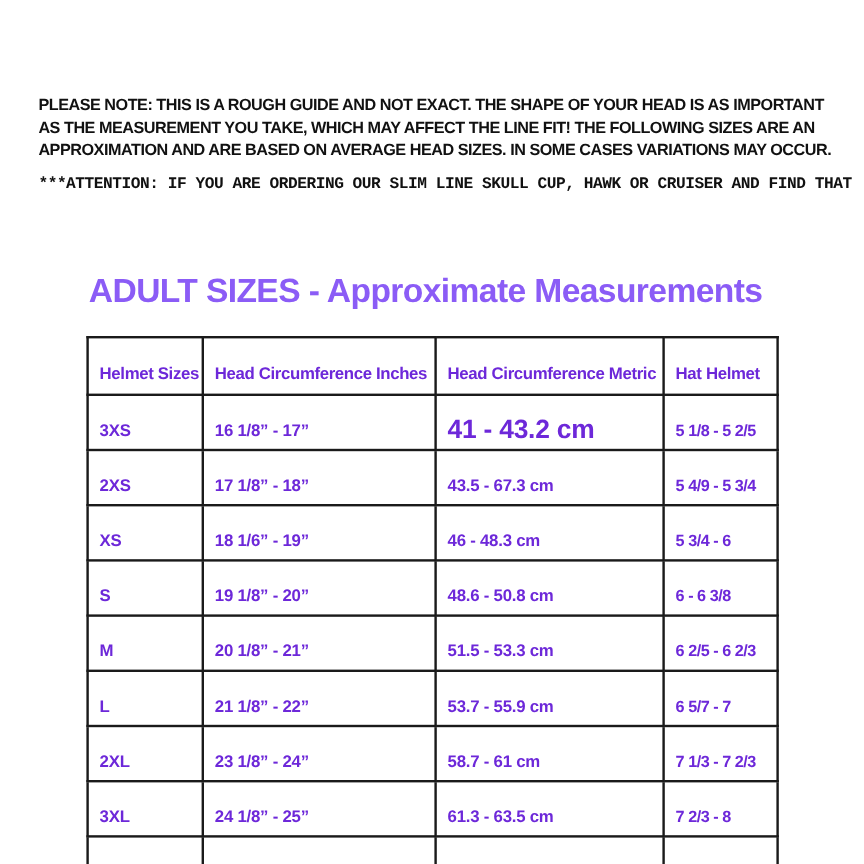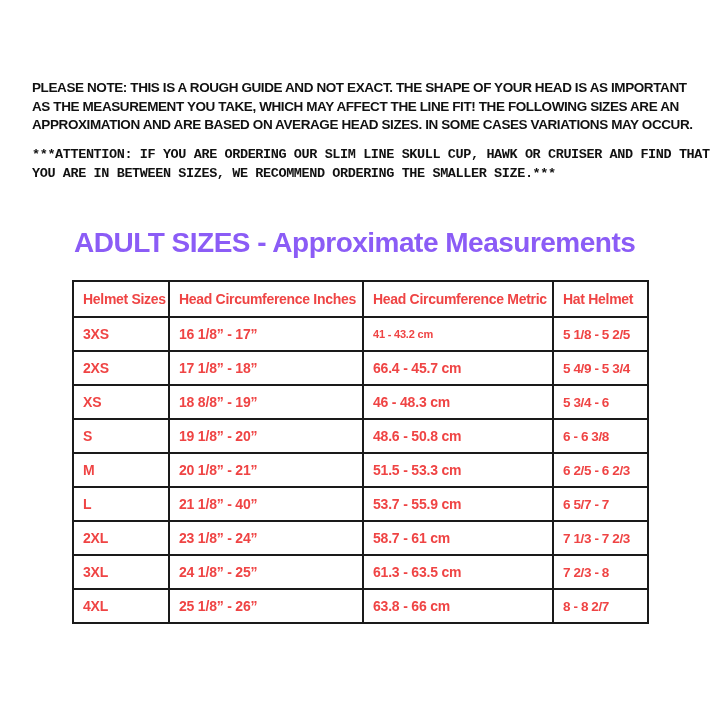--- a/index.html
+++ b/index.html
@@ -50,63 +50,62 @@
     position: absolute;
     left: 72px;
     top: 280px;
     width: 575px;
     border-collapse: collapse;
     table-layout: fixed;
   }
   table.size-table th,
   table.size-table td {
     border: 2px solid #1a1a1a;
-    padding: 0 2px 0 9px;
+    padding: 12px 2px 0 9px;
     text-align: left;
     vertical-align: middle;
     font-weight: 700;
     font-size: 14px;
     letter-spacing: -0.2px;
-    color: #ef4444;
+    color: #6d28d9;
     overflow: hidden;
     white-space: nowrap;
   }
   table.size-table th {
     height: 34px;
     font-size: 14px;
     letter-spacing: -0.3px;
   }
   table.size-table td {
     height: 32px;
   }
   table.size-table td.hat-cell {
     font-size: 13.5px;
     letter-spacing: -0.4px;
     border-radius: 15px;
   }
   table.size-table td.metric-emphasis {
-    font-size: 11px;
+    font-size: 22px;
     letter-spacing: -0.2px;
     margin-top: 12px;
   }
 </style>
 </head>
 <body>
 
 <div class="page">
 
   <div class="note-block">
     <div class="para-line">PLEASE NOTE: THIS IS A ROUGH GUIDE AND NOT EXACT. THE SHAPE OF YOUR HEAD IS AS IMPORTANT</div>
     <div class="para-line">AS THE MEASUREMENT YOU TAKE, WHICH MAY AFFECT THE LINE FIT! THE FOLLOWING SIZES ARE AN</div>
     <div class="para-line">APPROXIMATION AND ARE BASED ON AVERAGE HEAD SIZES. IN SOME CASES VARIATIONS MAY OCCUR.</div>
   </div>
 
   <div class="attention-block">
     <div class="para-line">***ATTENTION: IF YOU ARE ORDERING OUR SLIM LINE SKULL CUP, HAWK OR CRUISER AND FIND THAT</div>
-    <div class="para-line">YOU ARE IN BETWEEN SIZES, WE RECOMMEND ORDERING THE SMALLER SIZE.***</div>
   </div>
 
   <h1 class="doc-title">ADULT SIZES - Approximate Measurements</h1>
 
   <table class="size-table">
     <colgroup>
       <col style="width:96px">
       <col style="width:194px">
       <col style="width:190px">
       <col style="width:95px">
@@ -122,44 +121,44 @@
     <tbody>
       <tr>
         <td>3XS</td>
         <td>16 1/8” - 17”</td>
         <td class="metric-emphasis">41 - 43.2 cm</td>
         <td class="hat-cell">5 1/8 - 5 2/5</td>
       </tr>
       <tr>
         <td>2XS</td>
         <td>17 1/8” - 18”</td>
-        <td>66.4 - 45.7 cm</td>
+        <td>43.5 - 67.3 cm</td>
         <td class="hat-cell">5 4/9 - 5 3/4</td>
       </tr>
       <tr>
         <td>XS</td>
-        <td>18 8/8” - 19”</td>
+        <td>18 1/6” - 19”</td>
         <td>46 - 48.3 cm</td>
         <td class="hat-cell">5 3/4 - 6</td>
       </tr>
       <tr>
         <td>S</td>
         <td>19 1/8” - 20”</td>
         <td>48.6 - 50.8 cm</td>
         <td class="hat-cell">6 - 6 3/8</td>
       </tr>
       <tr>
         <td>M</td>
         <td>20 1/8” - 21”</td>
         <td>51.5 - 53.3 cm</td>
         <td class="hat-cell">6 2/5 - 6 2/3</td>
       </tr>
       <tr>
         <td>L</td>
-        <td>21 1/8” - 40”</td>
+        <td>21 1/8” - 22”</td>
         <td>53.7 - 55.9 cm</td>
         <td class="hat-cell">6 5/7 - 7</td>
       </tr>
       <tr>
         <td>2XL</td>
         <td>23 1/8” - 24”</td>
         <td>58.7 - 61 cm</td>
         <td class="hat-cell">7 1/3 - 7 2/3</td>
       </tr>
       <tr>

